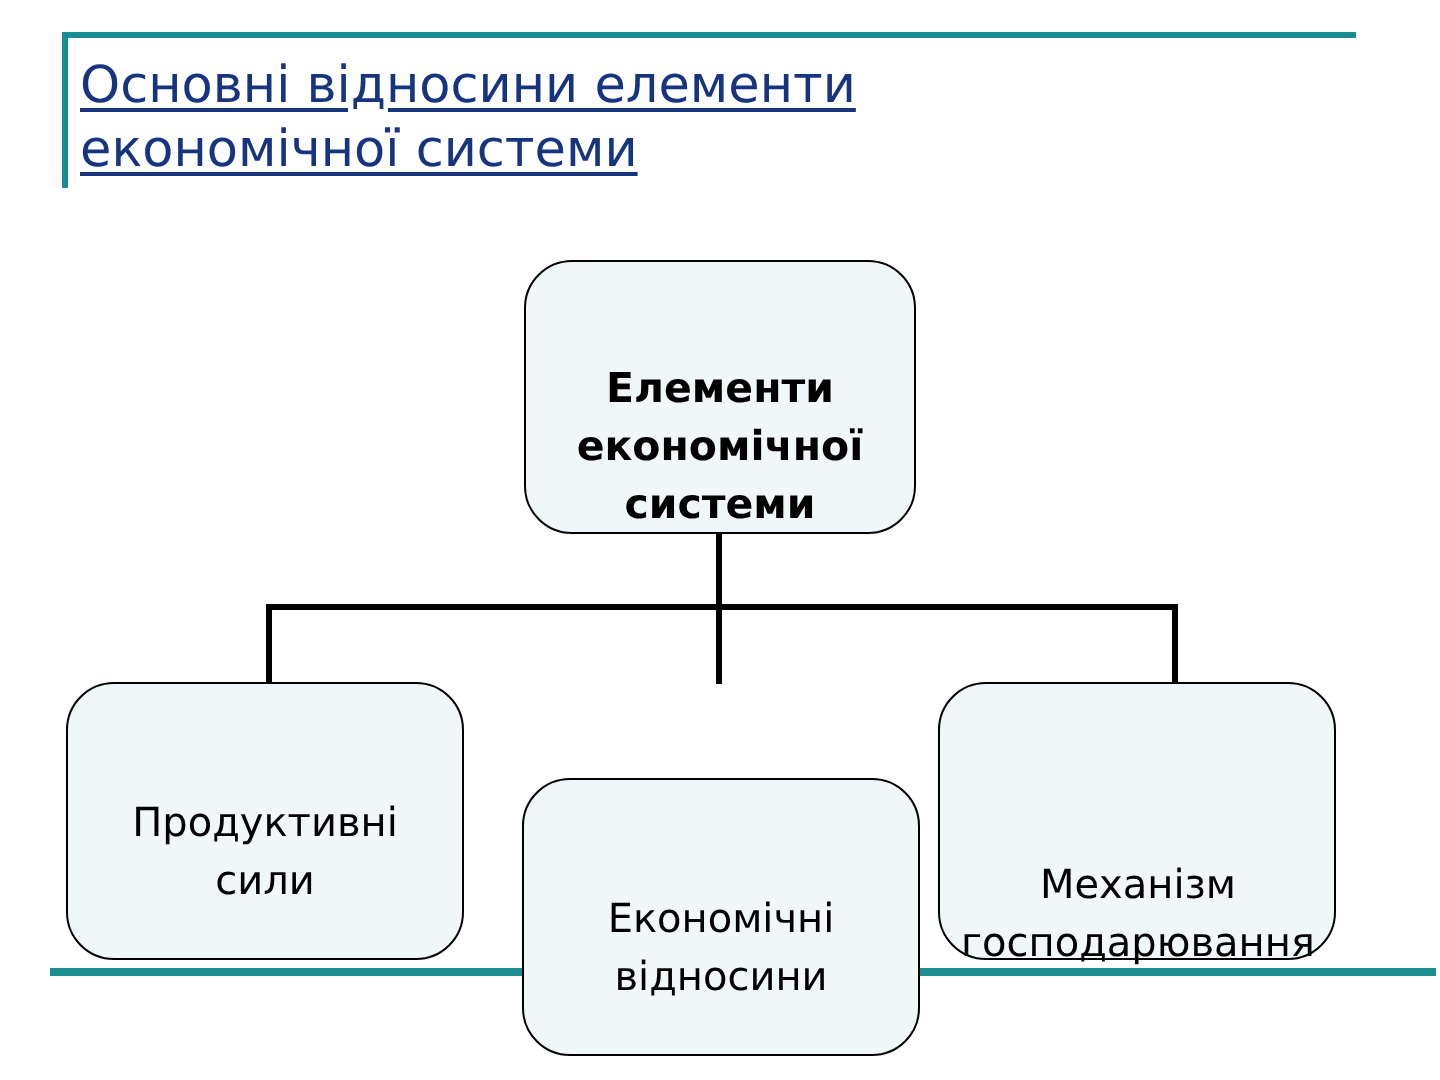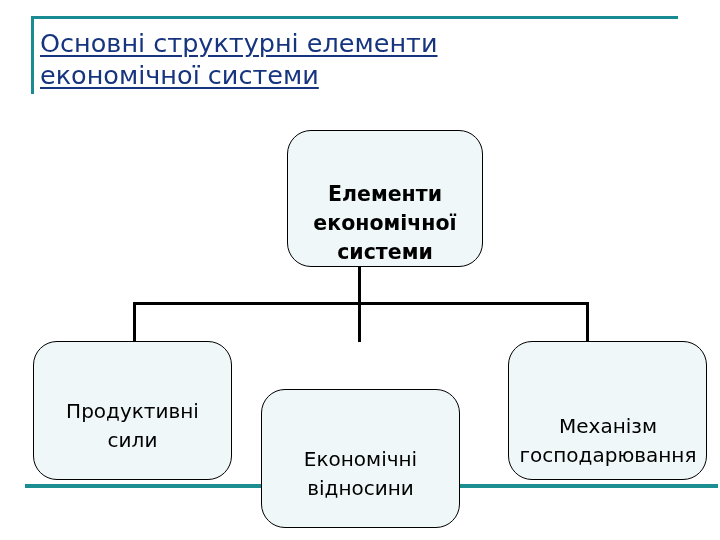--- a/index.html
+++ b/index.html
@@ -81,36 +81,35 @@
 
   .node-root {
     left: 262px;
     top: 130px;
     width: 196px;
     height: 137px;
     font-size: 20.5px;
     line-height: 29px;
     font-weight: bold;
     padding-top: 20px;
-    margin-left: 25px;
   }
 
   .node-child {
     top: 341px;
     width: 199px;
     height: 139px;
     font-size: 20px;
     line-height: 29px;
     font-weight: normal;
     padding-top: 26px;
   }
 
   .node-child-0 { left: 33px; }
   .node-child-1 { left: 261px; margin-top: 48px; }
-  .node-child-2 { left: 508px; padding-top: 41px; }
+  .node-child-2 { left: 469px; padding-top: 57px; }
 
   
   .node-child-2 .node-text {
     display: block;
     width: 206px;
     margin-left: -4px;
   }
 
   .node-text { display: block; }
 
@@ -152,21 +151,21 @@
 </style>
 </head>
 <body>
 
 <div id="slide">
 
   <div class="rule-top"></div>
   <div class="rule-left"></div>
   <div class="rule-bottom"></div>
 
-  <div class="title">Основні структурні елементи
+  <div class="title">Основні відносини елементи
 економічної системи</div>
 
   <div class="node node-root">
     <span class="node-text">Елементи
 економічної
 системи</span>
   </div>
 
   <div class="conn conn-stem"></div>
   <div class="conn conn-bus"></div>

